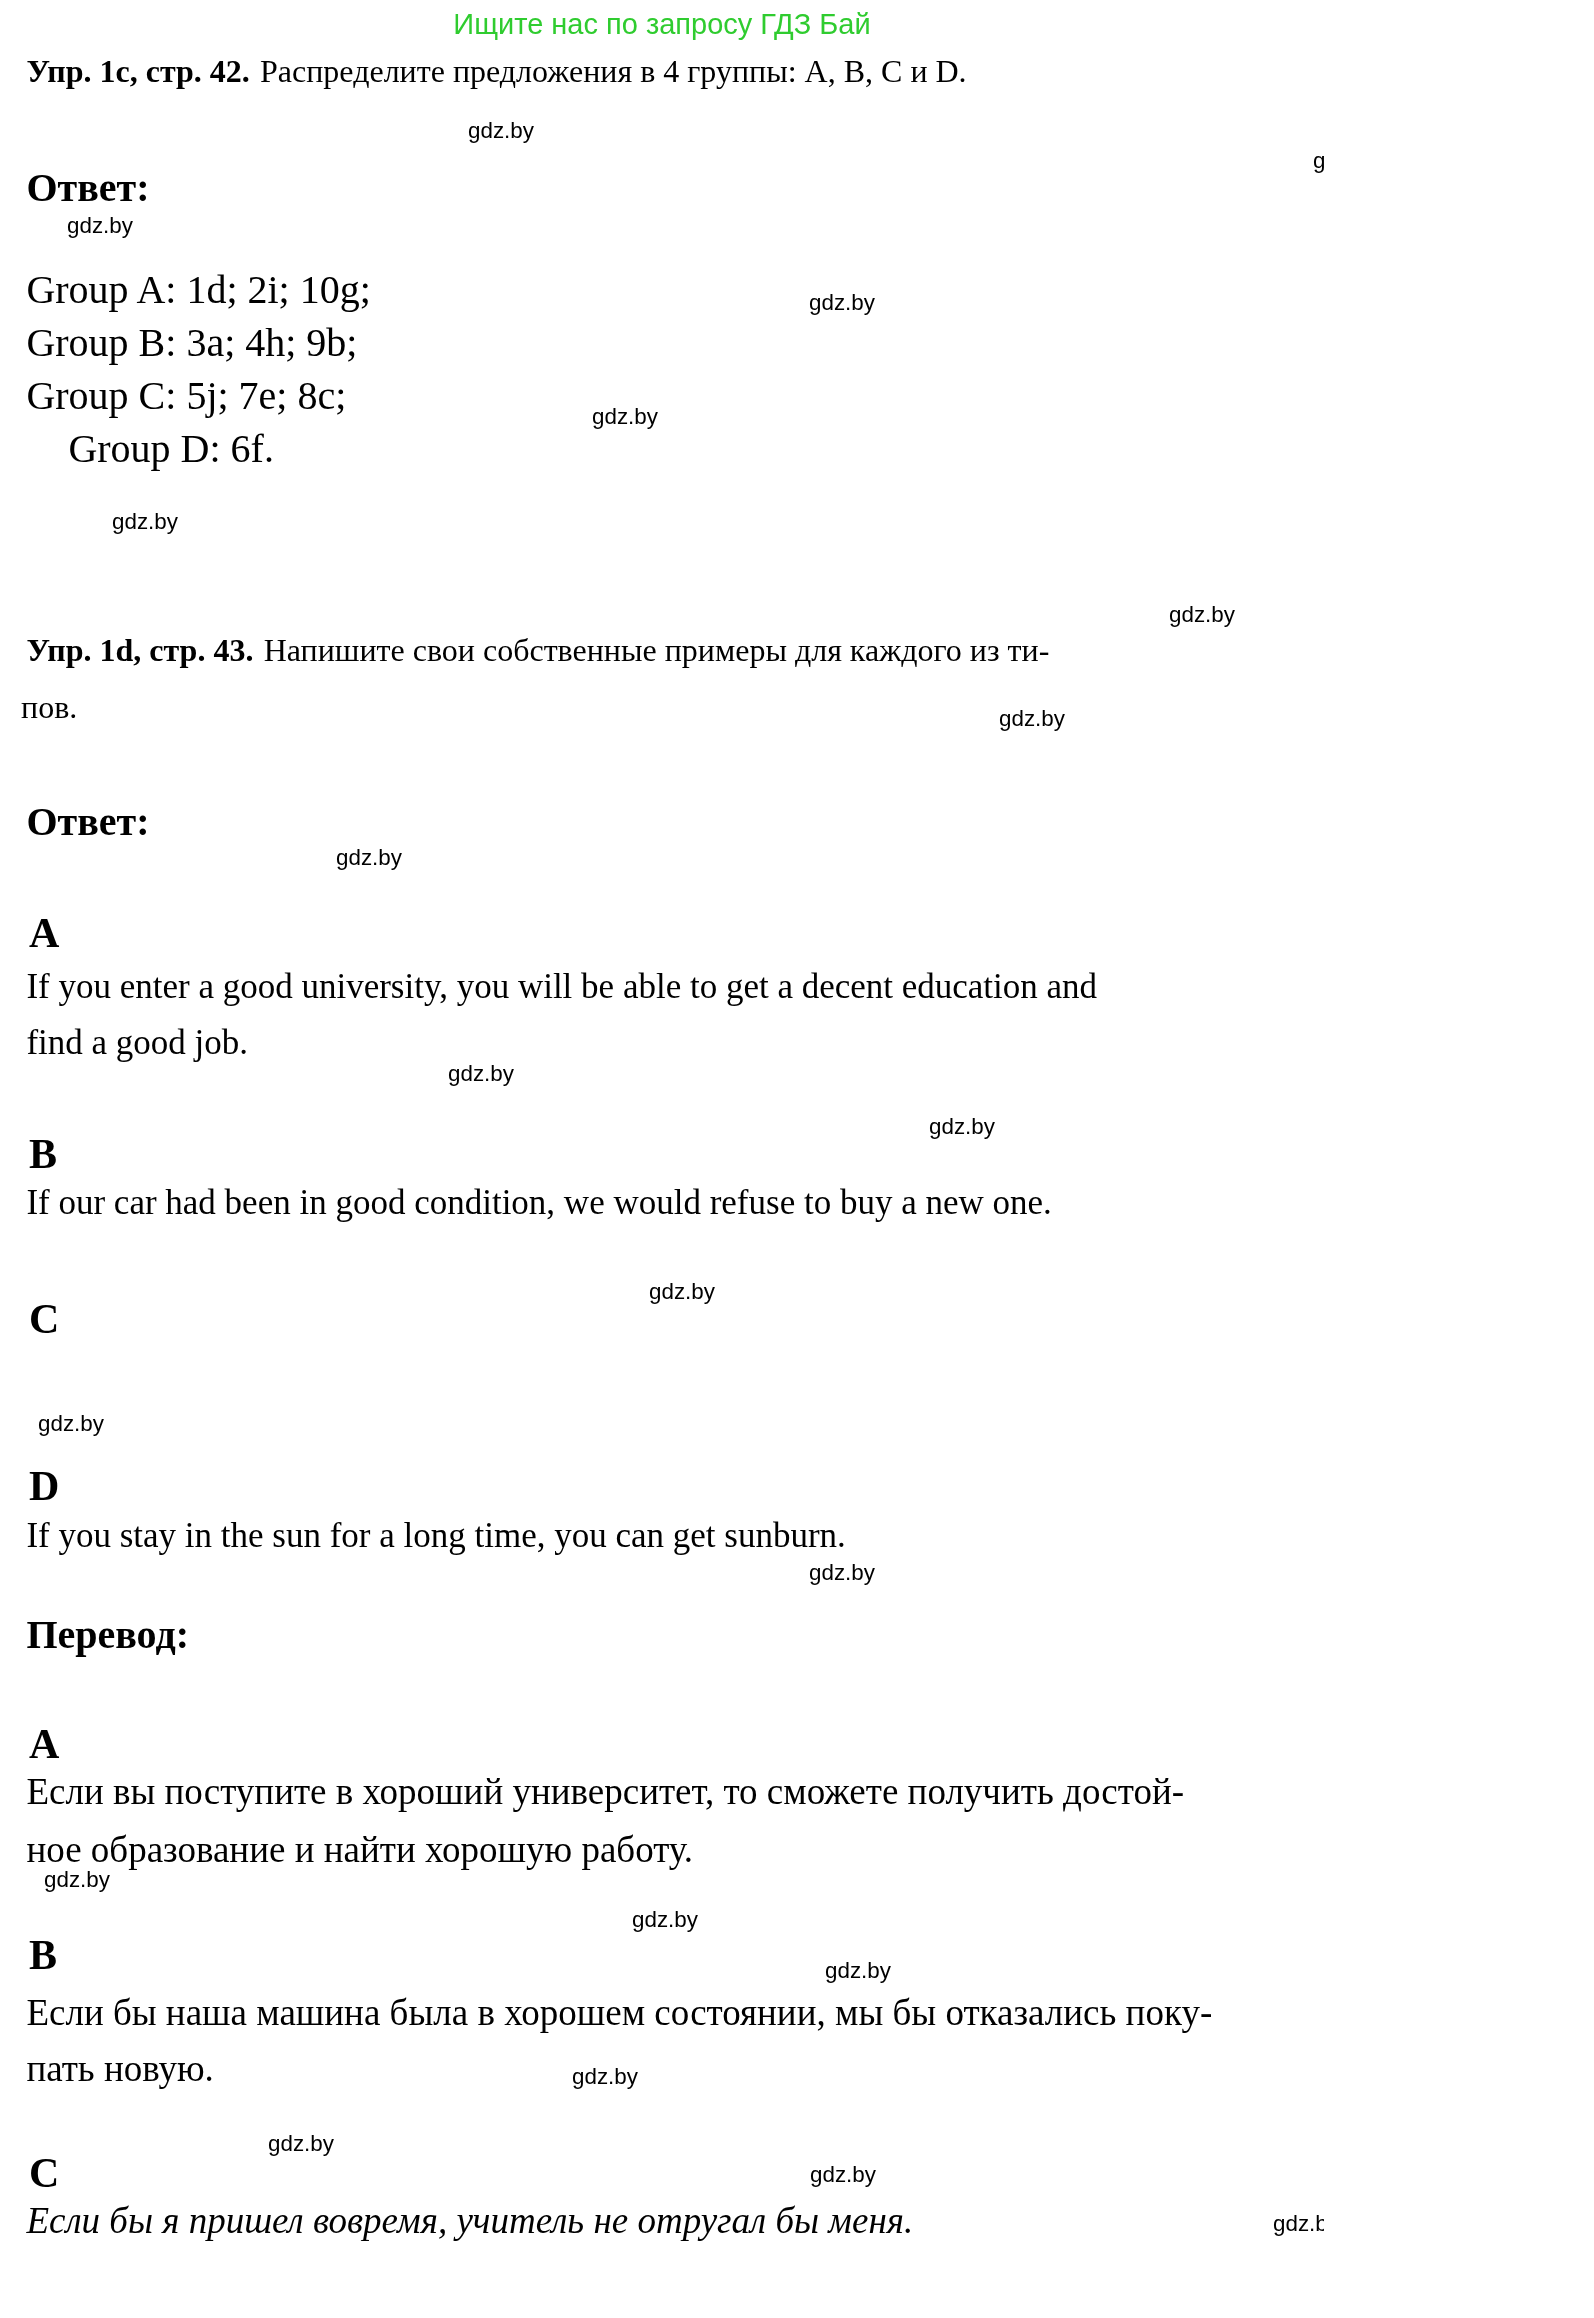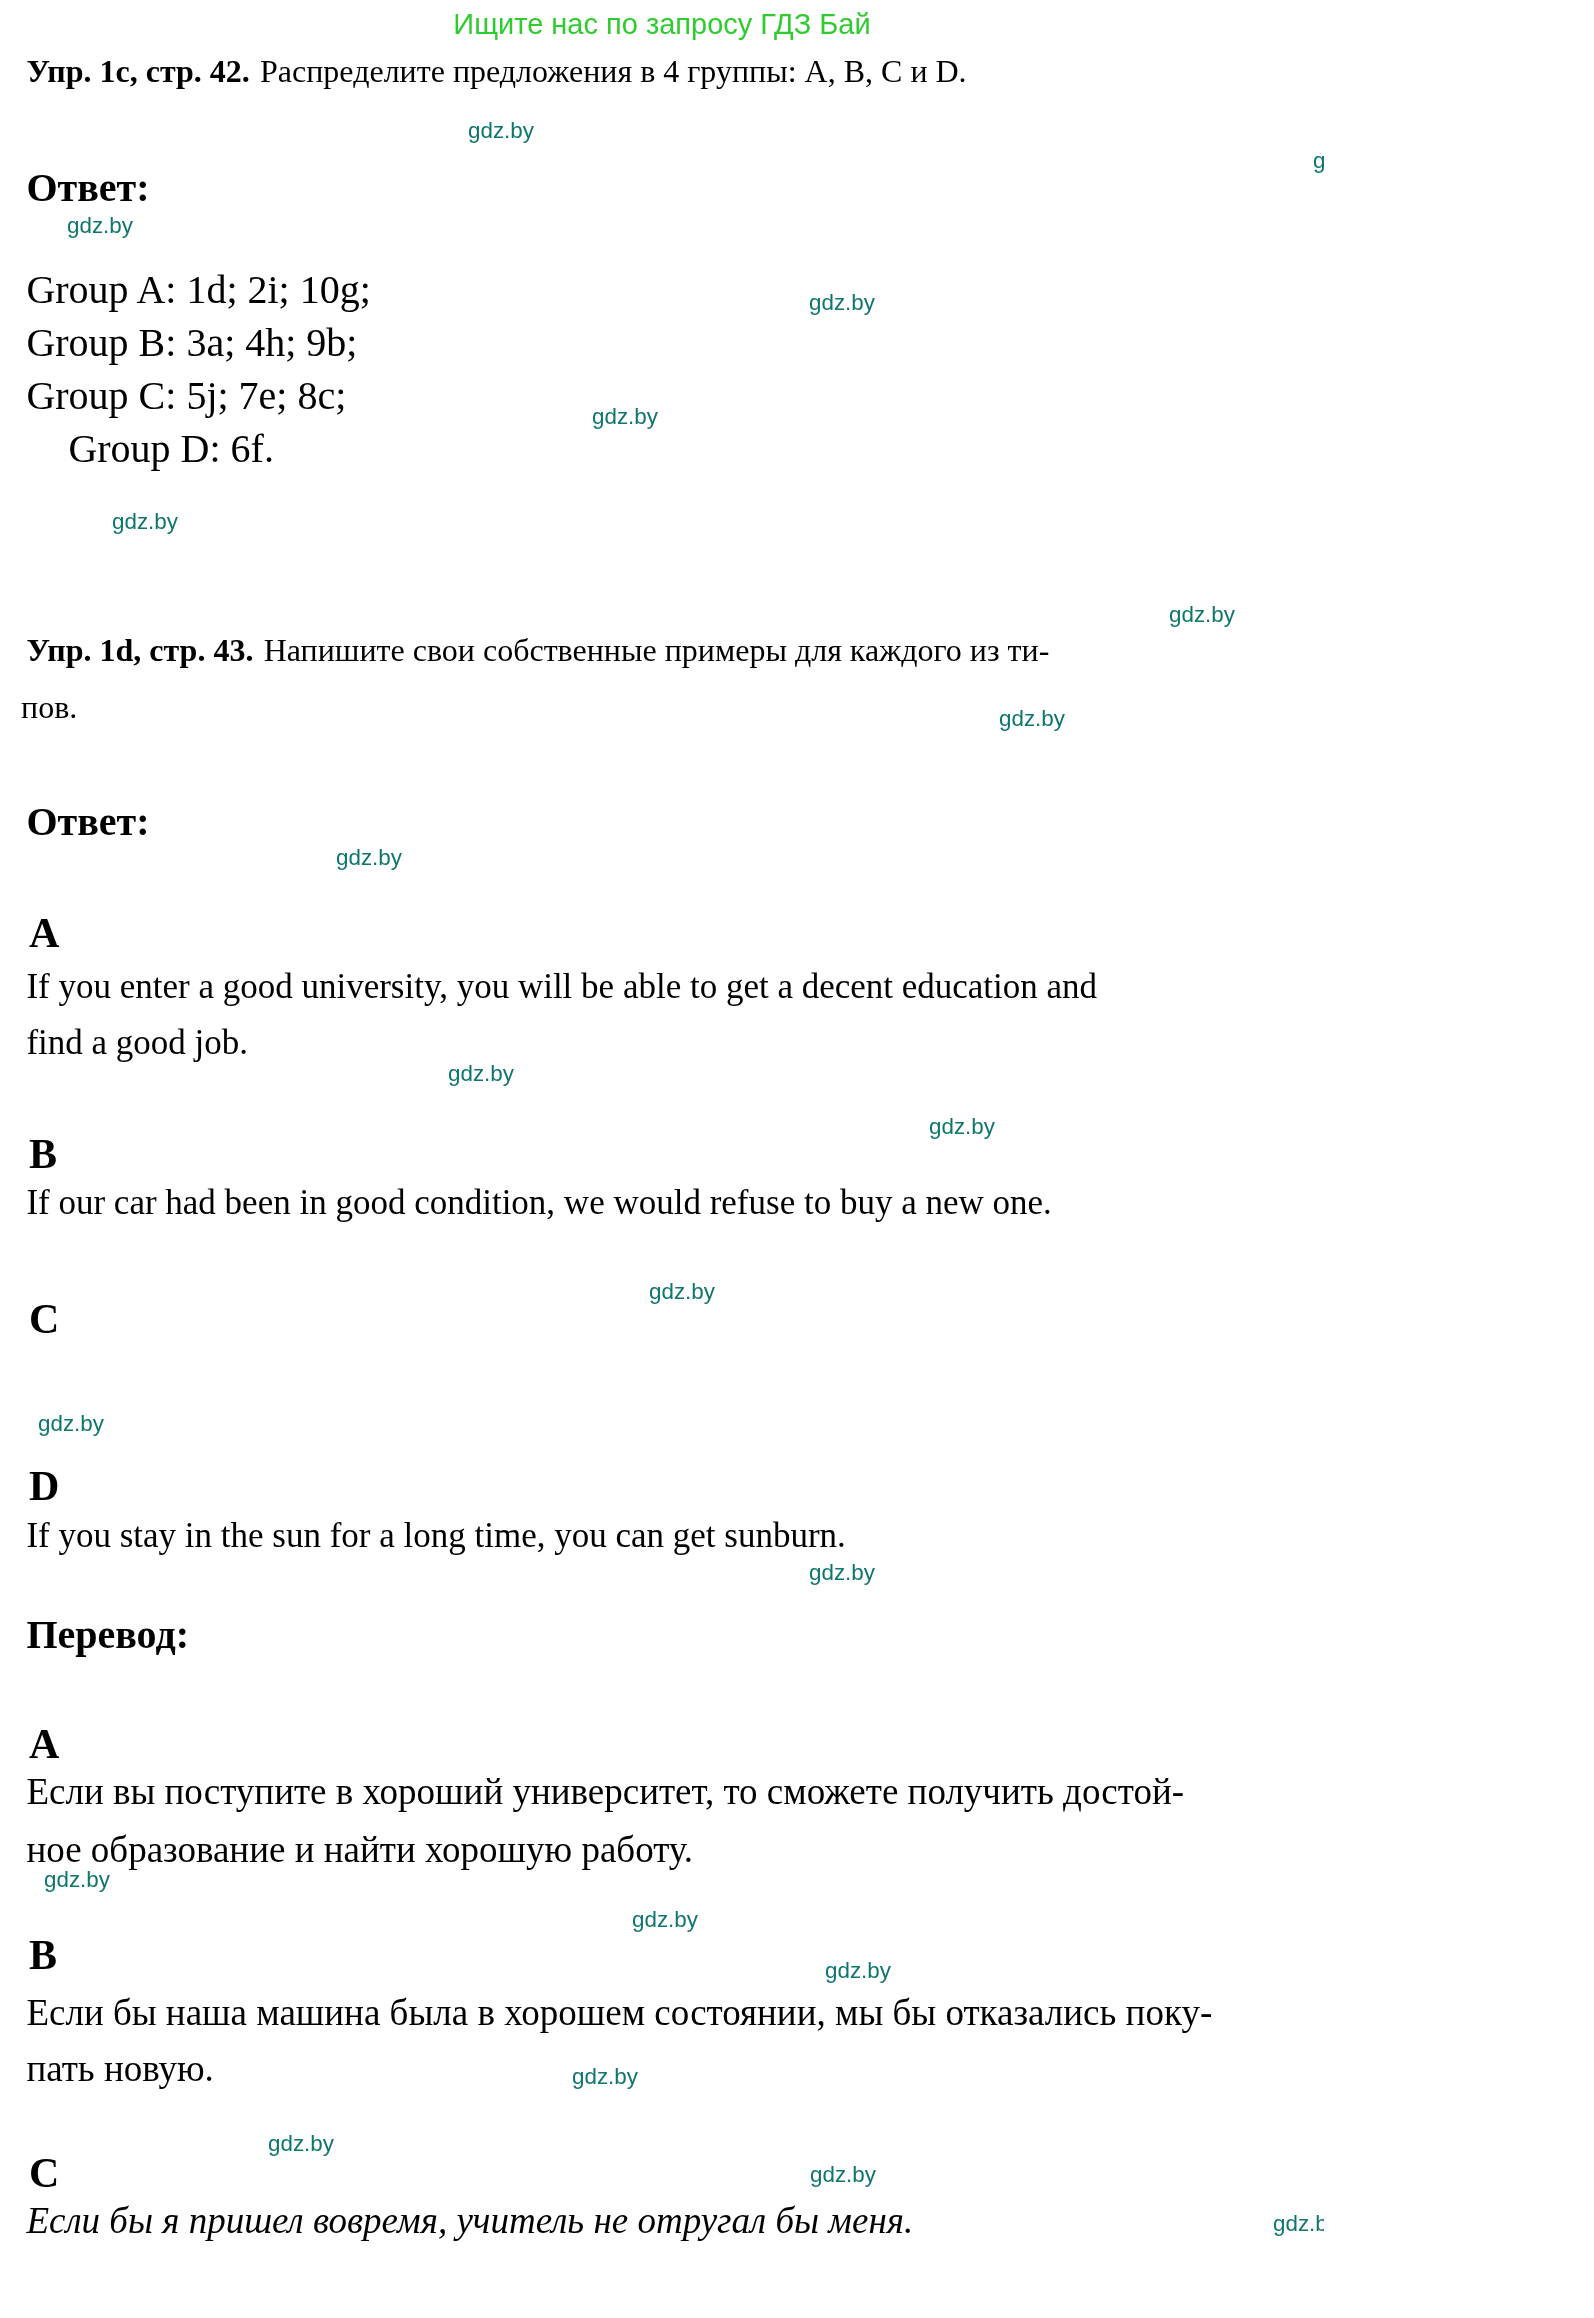--- a/index.html
+++ b/index.html
@@ -22,21 +22,21 @@
   .title   { font-size: 32px; }
   .b       { font-weight: bold; margin-right: 0.32em; }
   .label   { font-size: 40px; font-weight: bold; }
   .group   { font-size: 40px; }
   .letter  { font-size: 42px; font-weight: bold; }
   .body-en { font-size: 35px; }
   .body-ru { font-size: 37px; }
   .wm {
     position: absolute;
     font-family: "Liberation Sans", "DejaVu Sans", sans-serif;
-    font-size: 22.4px; color: #0f766e; white-space: nowrap;
+    font-size: 22.4px; color: #000000; white-space: nowrap;
   }
   .footer {
     position: absolute; top: 2271px; left: 0; width: 100%;
     text-align: center;
     font-family: "Liberation Sans", "DejaVu Sans", sans-serif;
     font-size: 29px; color: #5b2c91;
     white-space: pre;
   }
 </style>
 </head>

